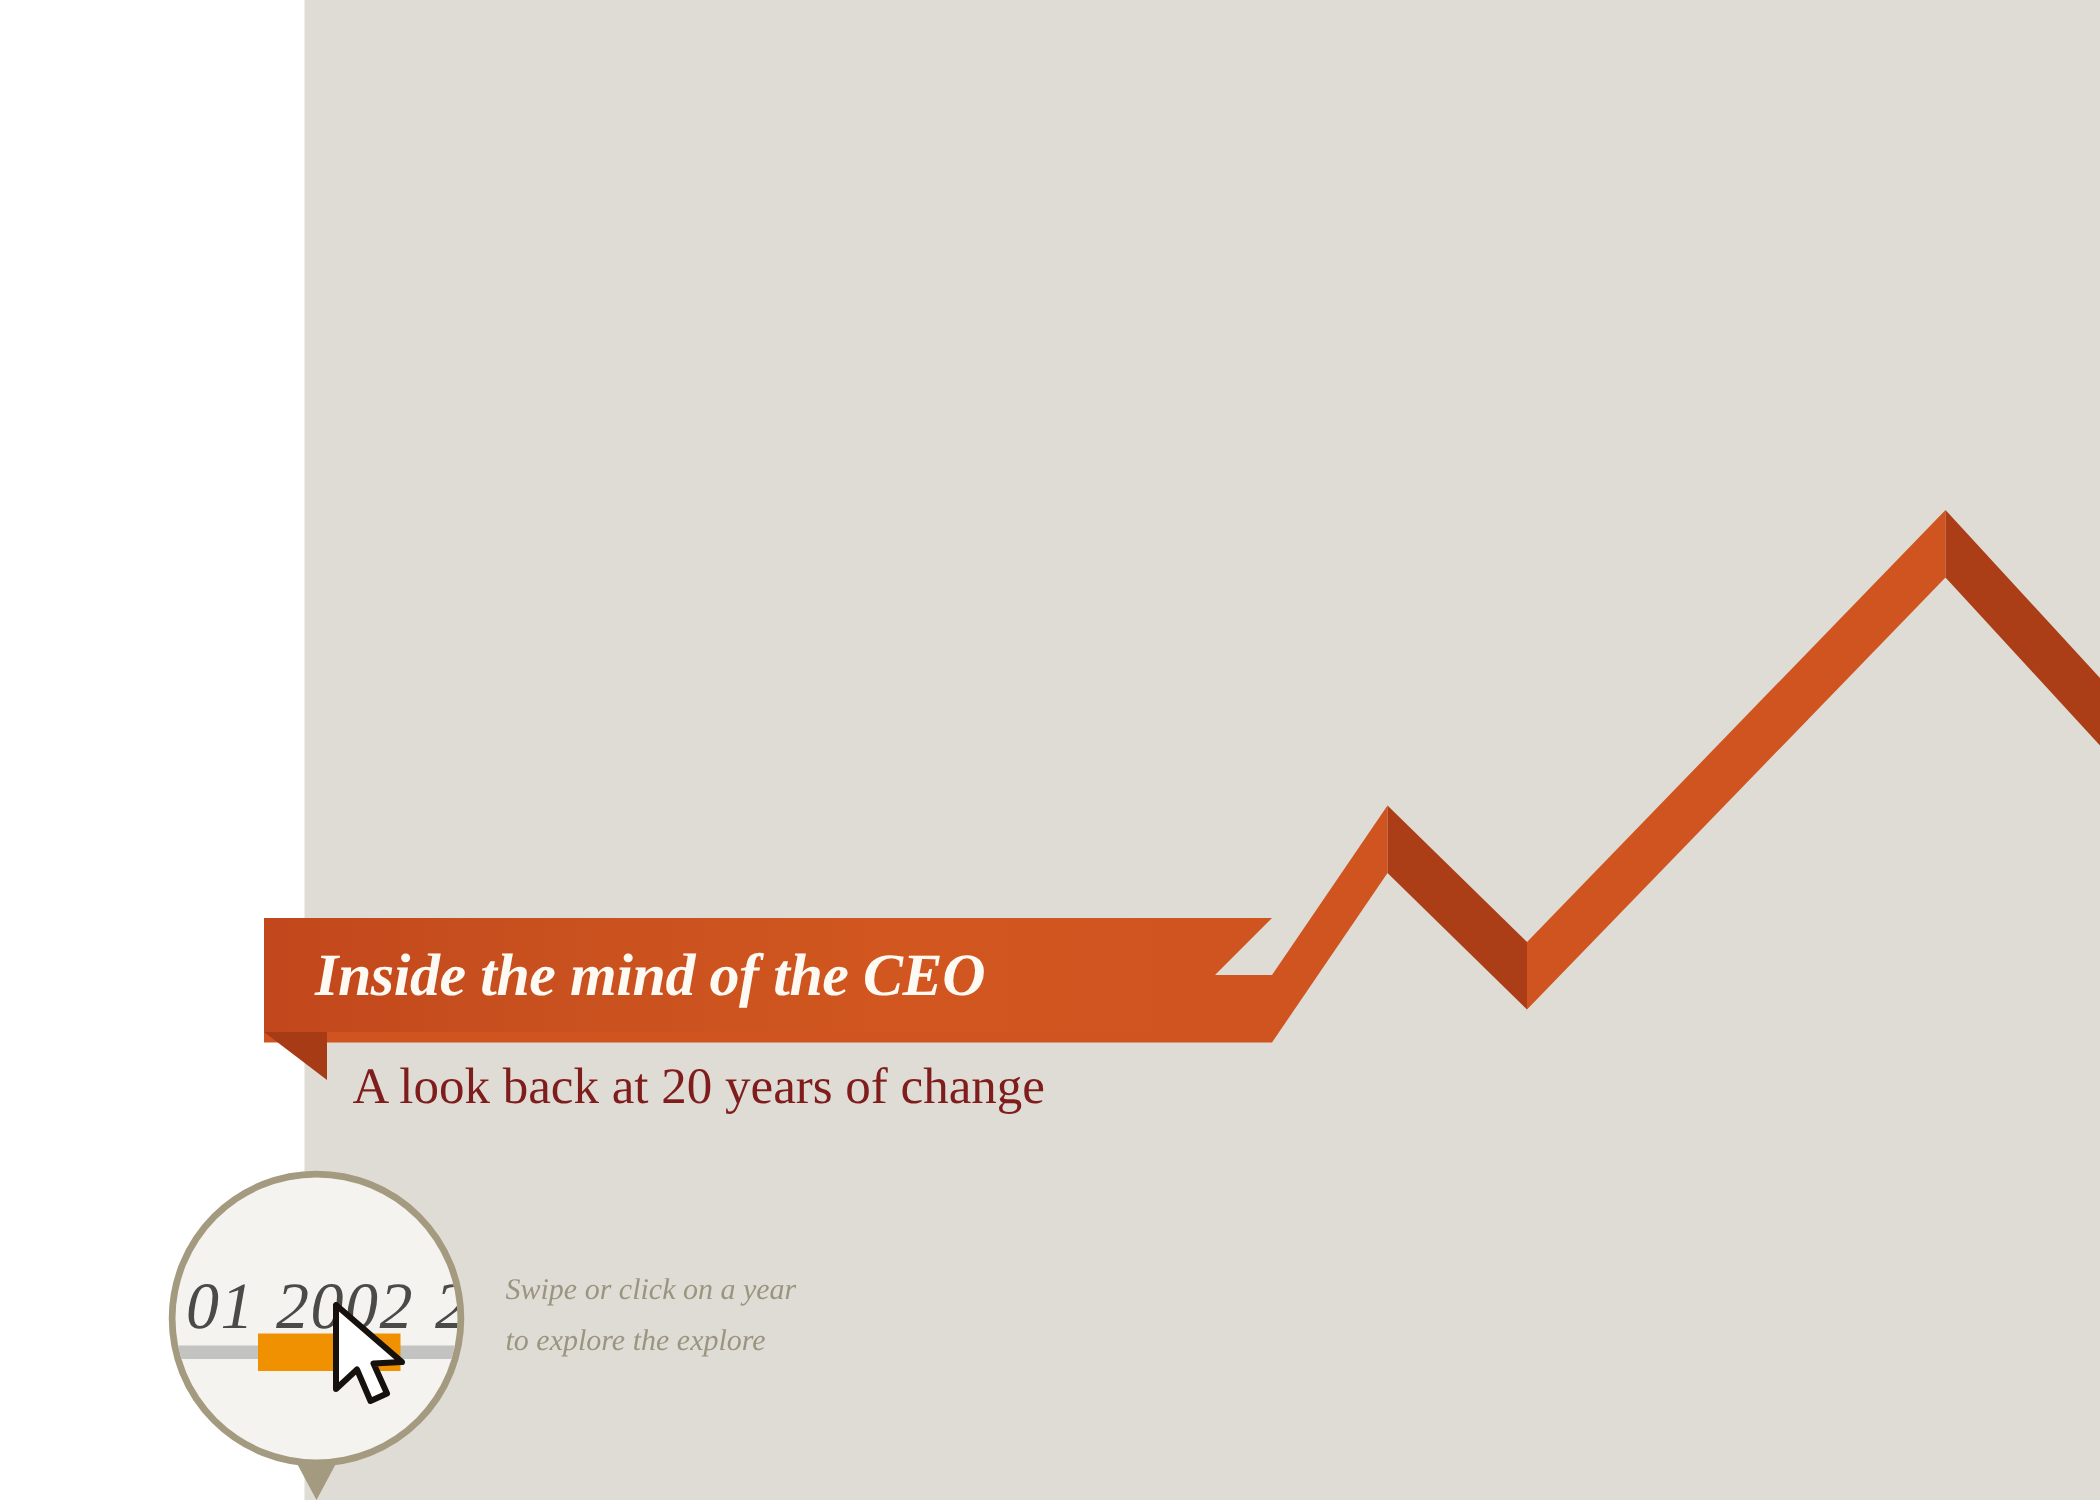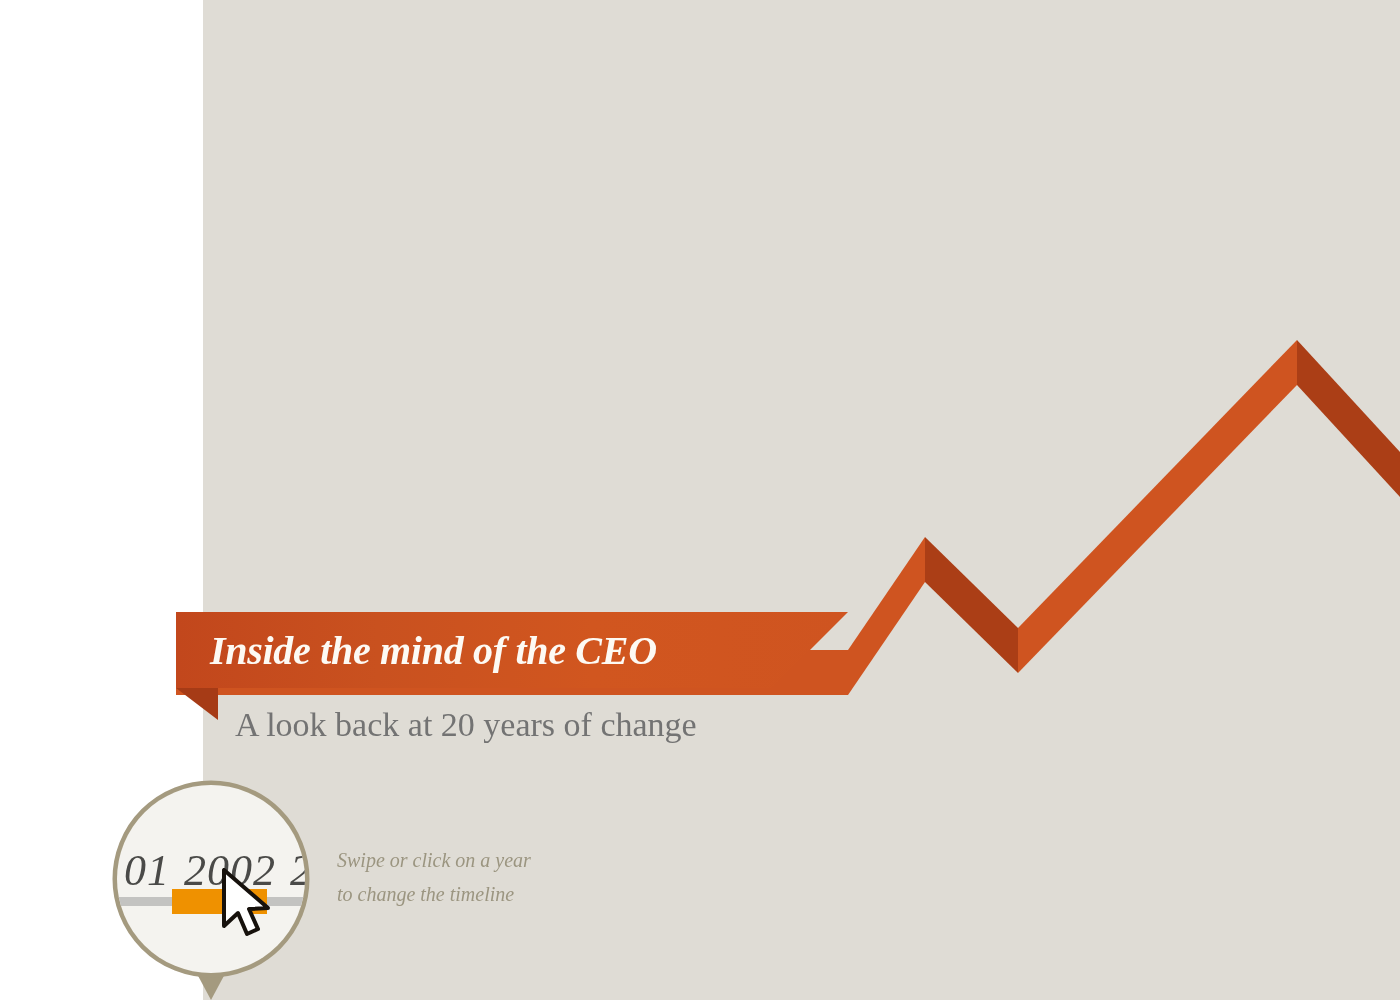--- a/index.html
+++ b/index.html
@@ -74,21 +74,21 @@
     font-size: 40px;
     letter-spacing: -0.3px;
     white-space: nowrap;
   }
 
   
   #subtitle {
     position: absolute;
     left: 235px;
     top: 706px;
-    color: #737373;
+    color: #7f1d1d;
     font-family: "Liberation Serif", serif;
     font-size: 34px;
     white-space: nowrap;
   }
 
   
   #instruction {
     position: absolute;
     left: 337px;
     top: 843px;
@@ -179,21 +179,21 @@
   <div id="title-banner">
     <div id="title-banner-face"></div>
     <div id="title-banner-fold"></div>
     <div id="title-text">Inside the mind of the CEO</div>
   </div>
 
   <div id="subtitle">A look back at 20 years of change</div>
 
   <div id="instruction">
     <div>Swipe or click on a year</div>
-    <div>to change the timeline</div>
+    <div>to explore the explore</div>
   </div>
 
   <div id="magnifier">
     <svg id="magnifier-svg" width="206" height="224" viewBox="0 0 206 224">
       <path d="M 88 196 L 118 196 L 103 224 Z" fill="#a49a7f"></path>
       <circle cx="103" cy="103" r="94" fill="#f4f3ef" stroke="#a49a7f" stroke-width="9"></circle>
     </svg>
 
     <div id="magnifier-clip">
       <div id="magnifier-track"></div>

